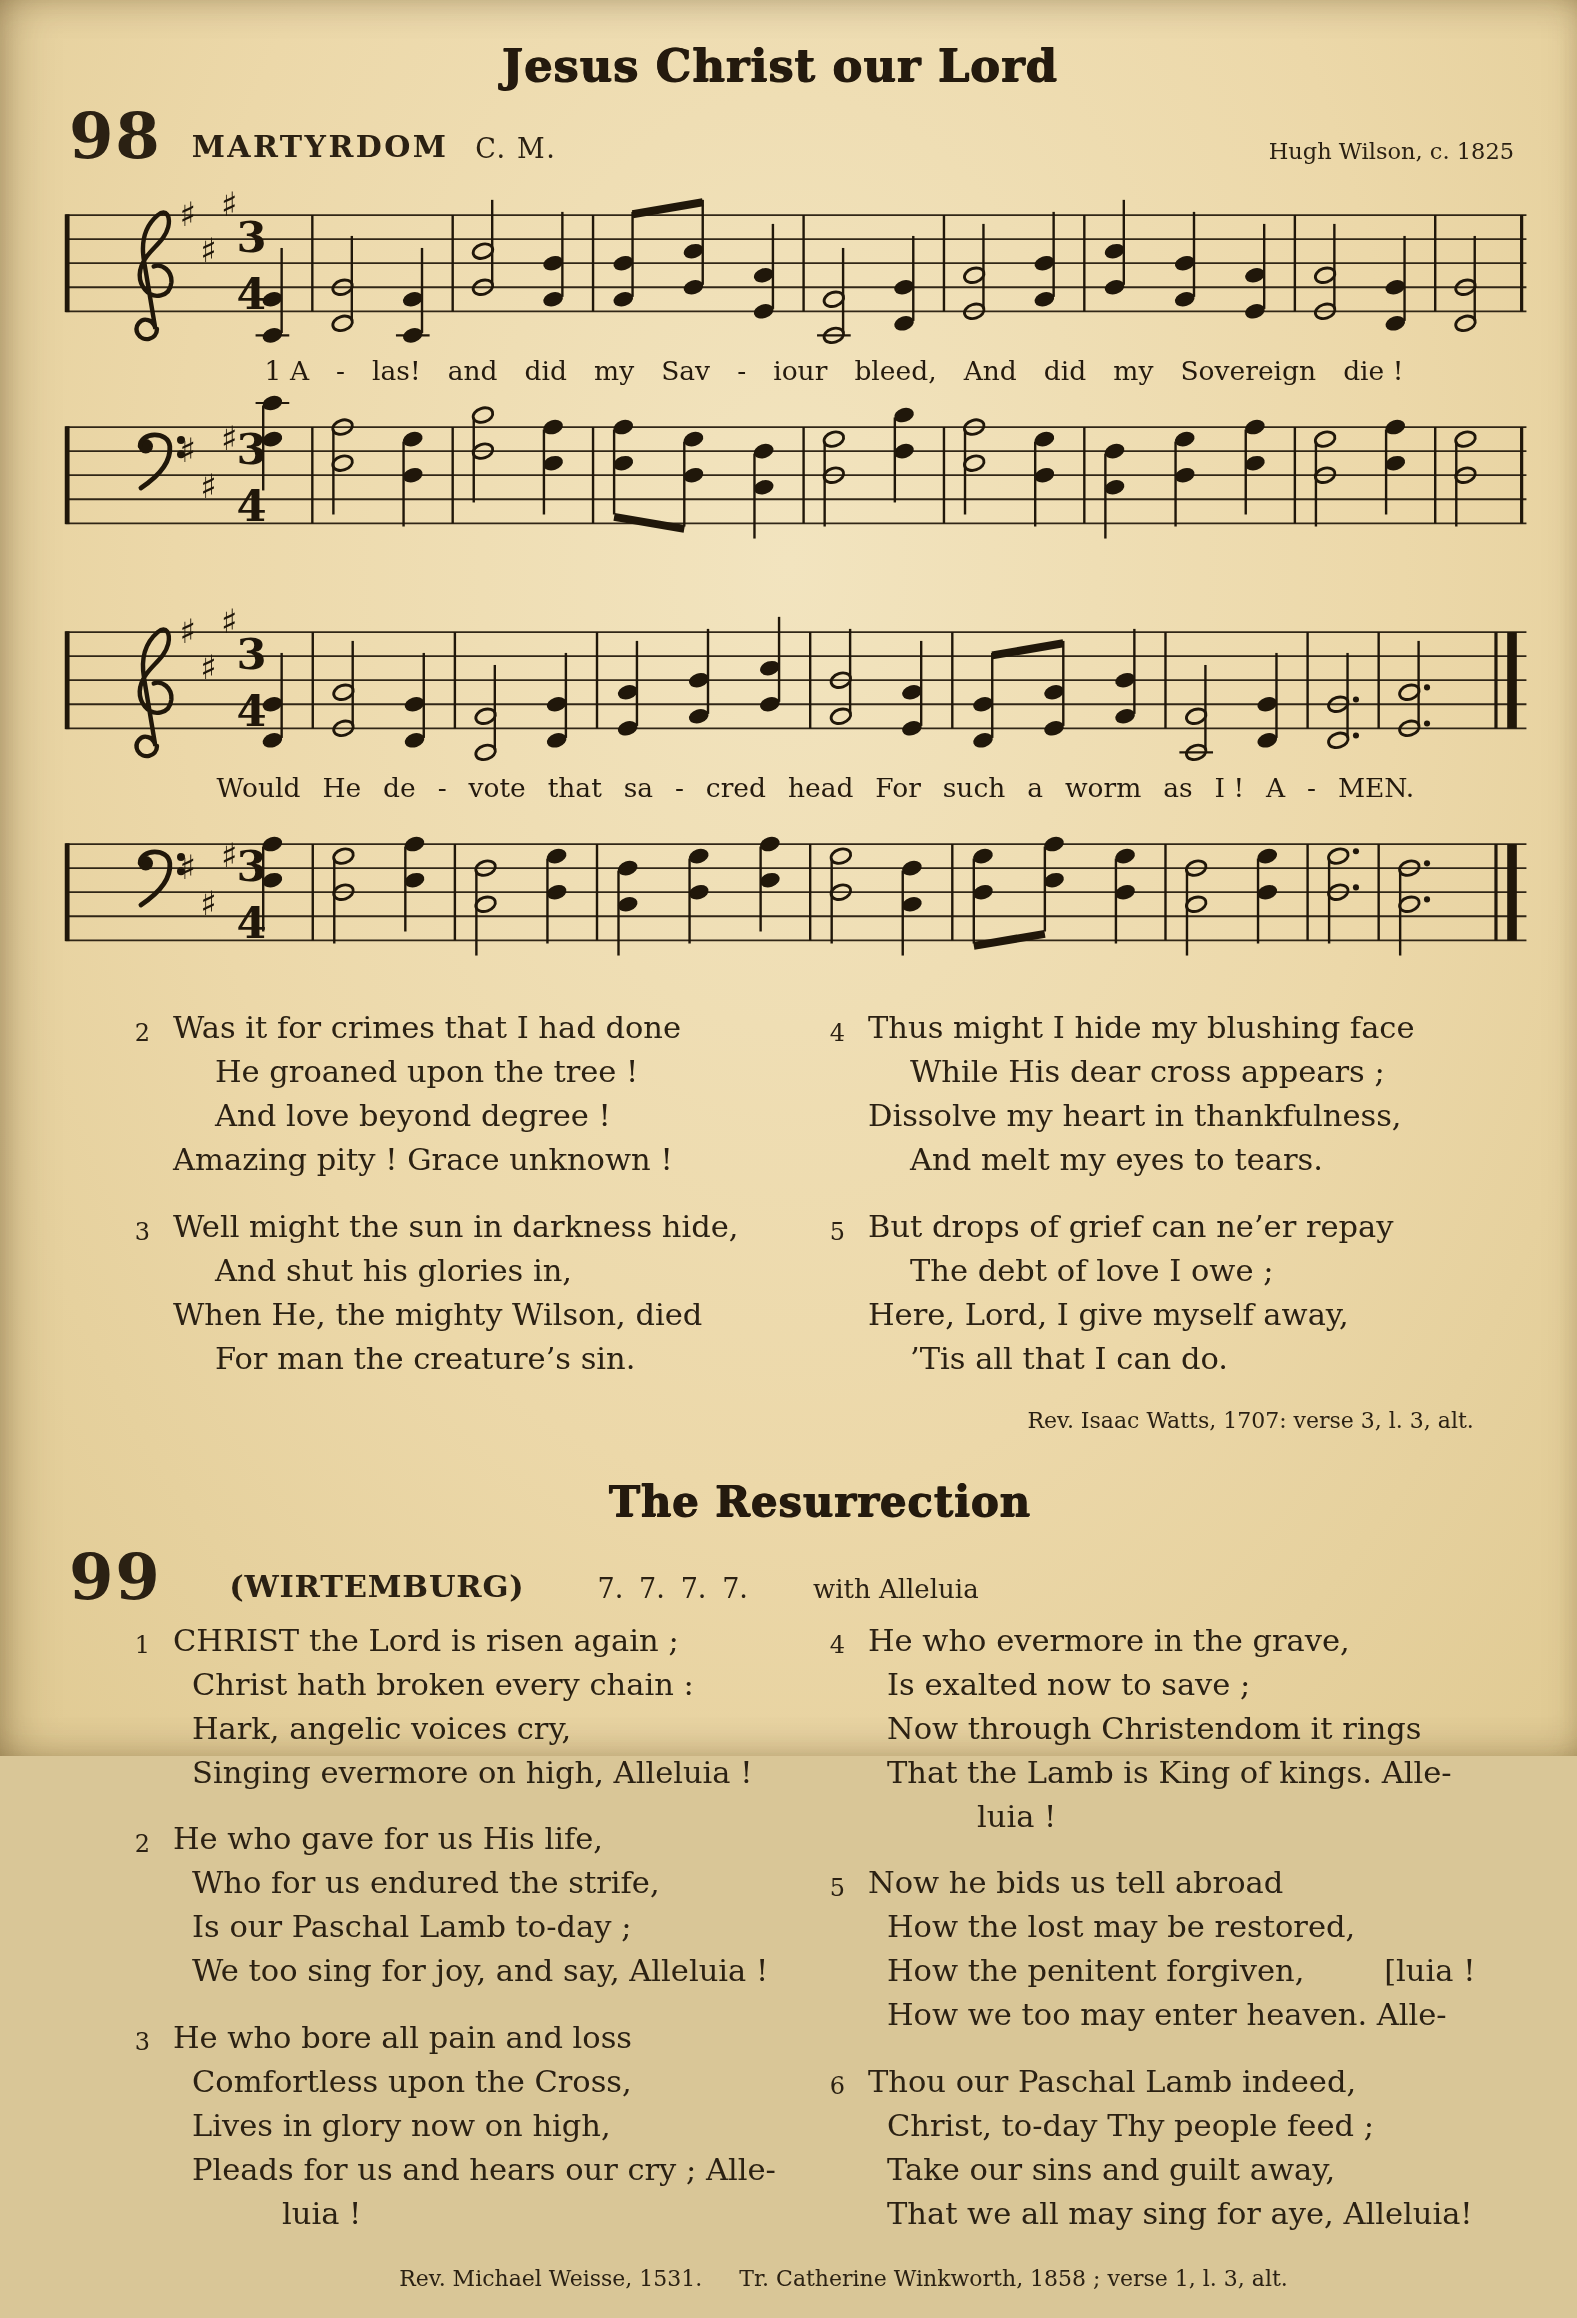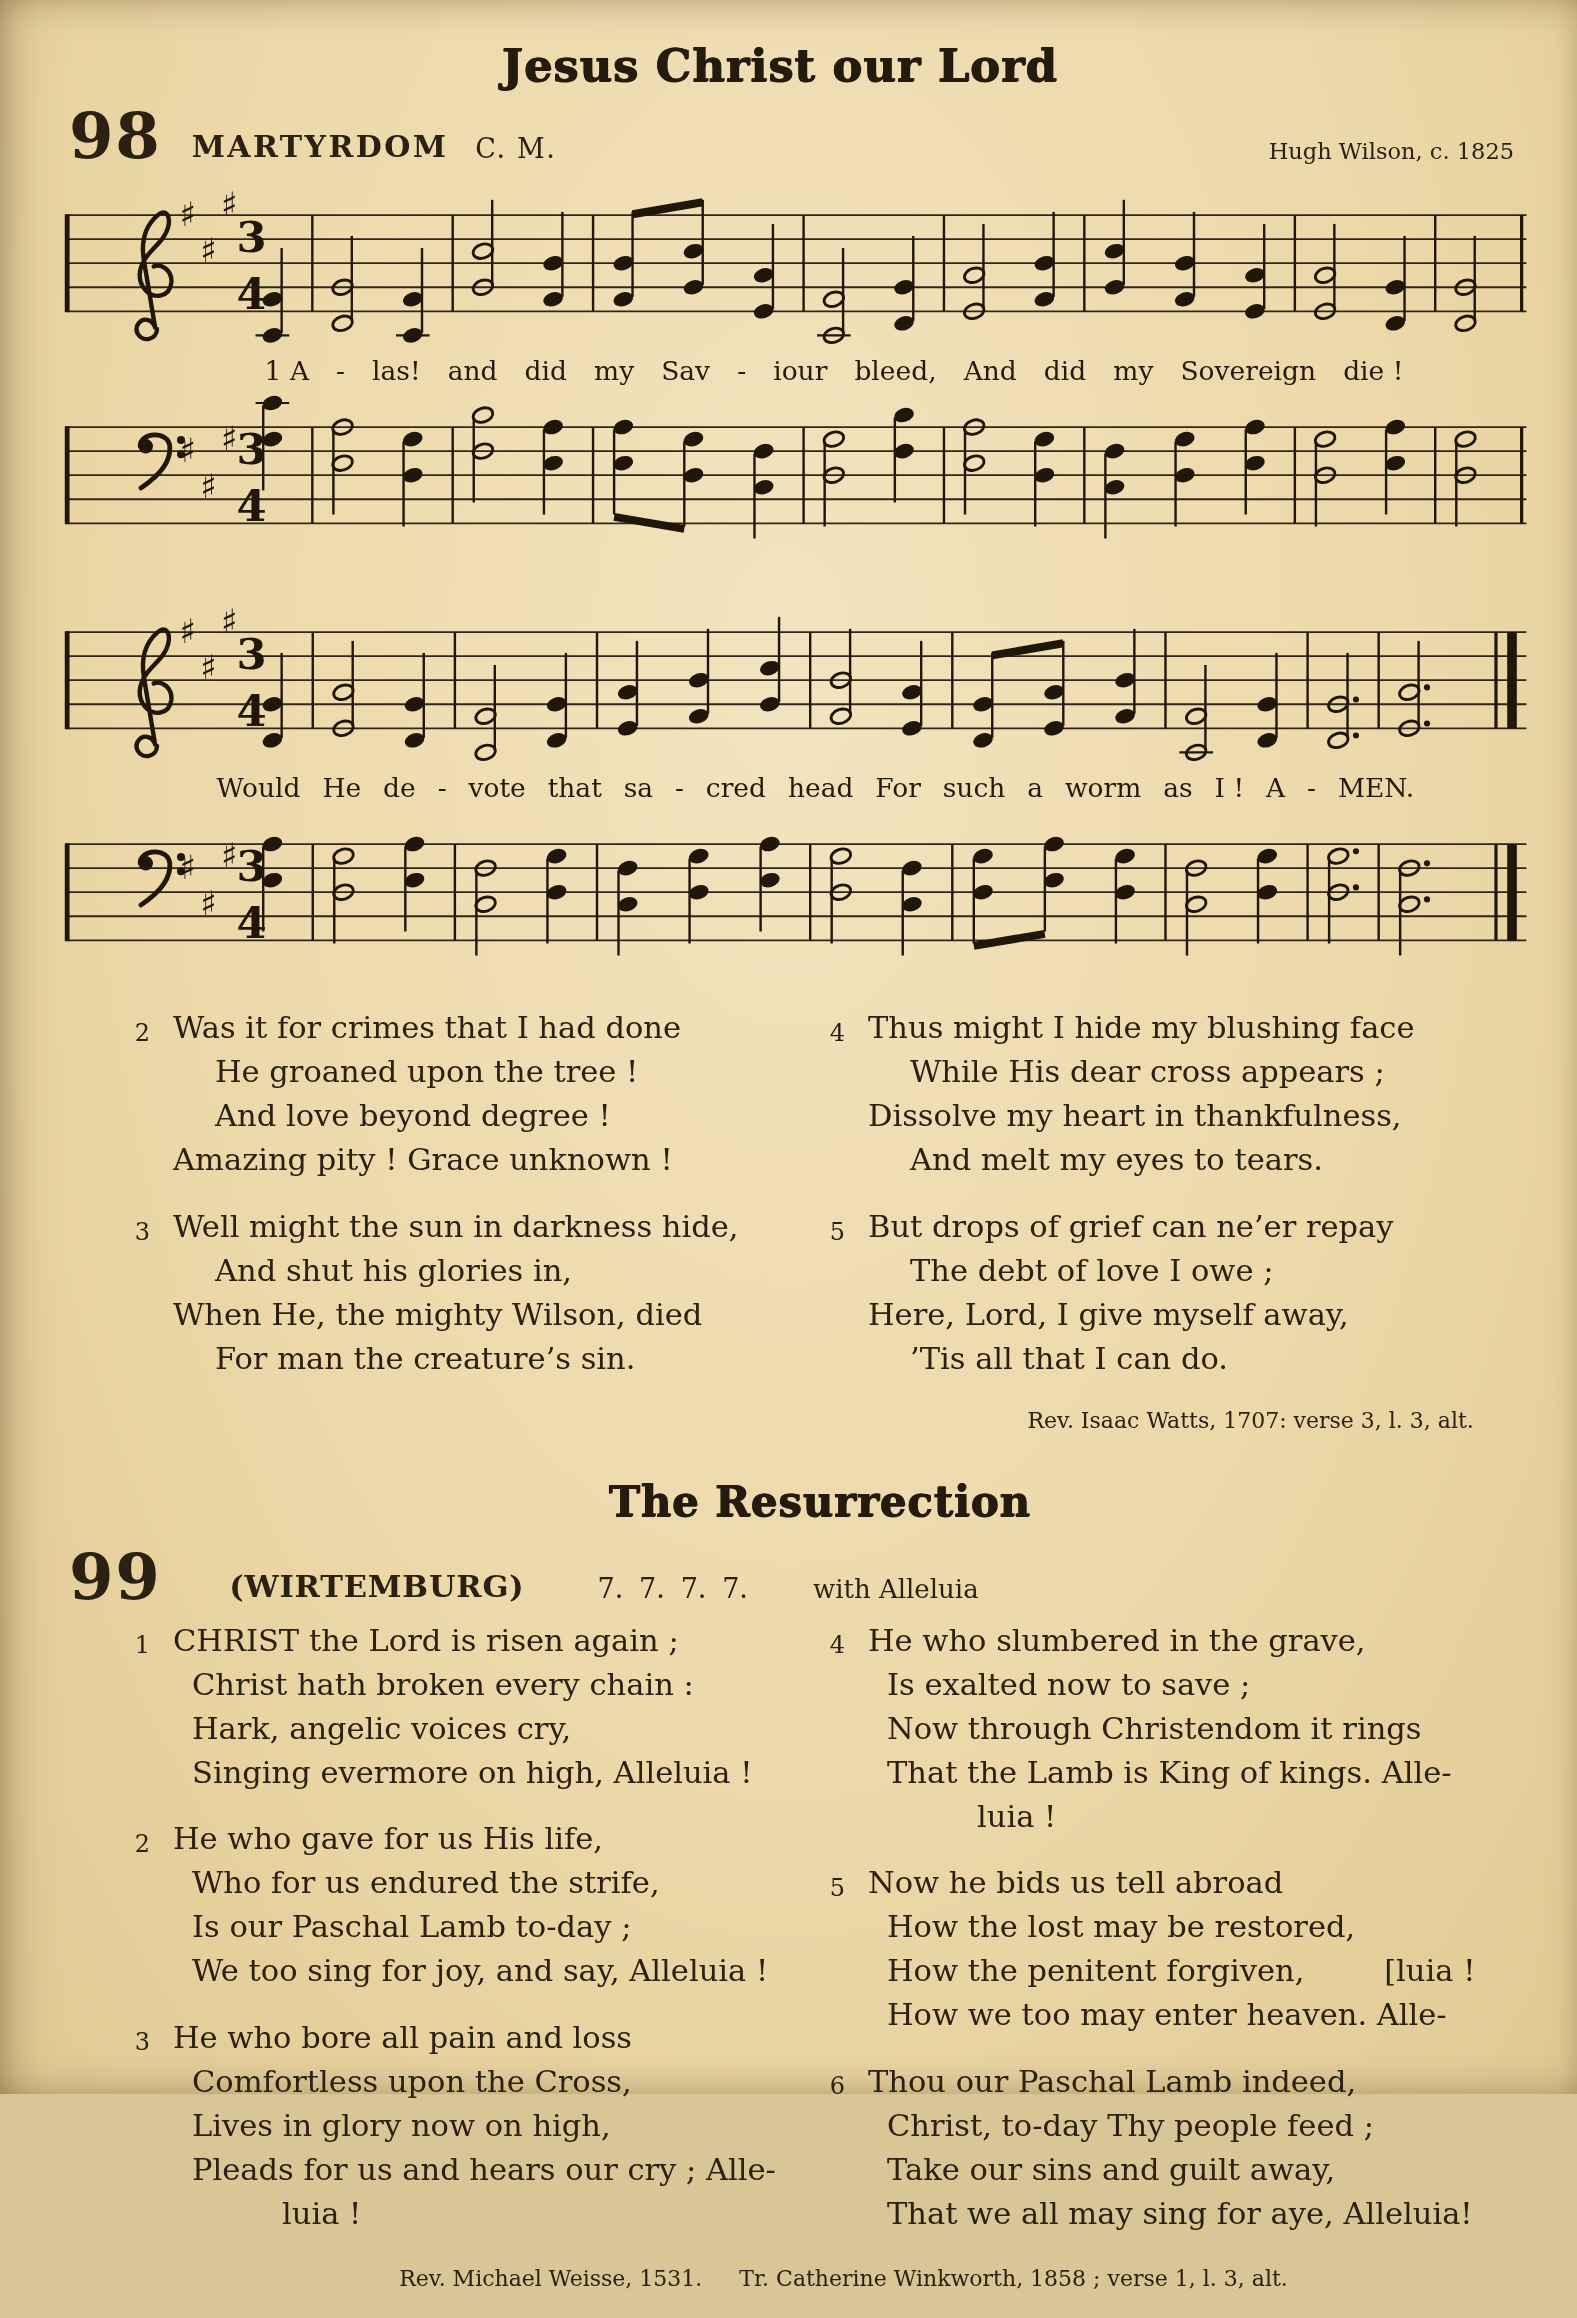--- a/index.html
+++ b/index.html
@@ -1,18 +1,18 @@
 <!DOCTYPE html>
 <html style="font-size:13px"><head>
 <meta charset="utf-8">
 <style>
   html,body{margin:0;padding:0;background:#d9c697;}
   body{width:1578px;height:2319px;overflow:hidden;}
   .page{
-    box-sizing:border-box;width:1578px;height:2094px;
+    box-sizing:border-box;width:1578px;height:1756px;
     padding:34px 48px 24px 61px;
     background:radial-gradient(ellipse at 50% 32%, #f2e4bf 0%, #ecd8a9 55%, #e0ca93 100%);
     box-shadow:inset 24px 0 56px -28px rgba(70,45,10,.5), inset -16px 0 48px -32px rgba(70,45,10,.35),
                inset 0 20px 48px -32px rgba(70,45,10,.3), inset 0 -20px 48px -32px rgba(70,45,10,.3);
     color:#2b2113;font-family:"DejaVu Serif", "Liberation Serif", serif;
   }
   .blackletter{font-family:"DejaVu Serif", serif;font-weight:700;letter-spacing:0.8px;
     text-shadow:1px 0 0 currentColor, 0 0.5px 0 currentColor;color:#241a0e;}
   .section-title{font-size:45px;text-align:center;margin:4.8px 32px 0 0;}
   .section-title2{font-size:42px;text-align:center;margin:34px 0 11.2px 48px;}
@@ -505,21 +505,21 @@
           <div class="vline i0">He who bore all pain and loss</div>
           <div class="vline i1">Comfortless upon the Cross,</div>
           <div class="vline i1">Lives in glory now on high,</div>
           <div class="vline i1">Pleads for us and hears our cry ; Alle-</div>
           <div class="vline i2">luia !</div>
         </div>
       </div>
     <div class="col" id="v99R">
         <div class="verse">
           <span class="vnum">4</span>
-          <div class="vline i0">He who slumbered in the grave,</div>
+          <div class="vline i0">He who evermore in the grave,</div>
           <div class="vline i1">Is exalted now to save ;</div>
           <div class="vline i1">Now through Christendom it rings</div>
           <div class="vline i1">That the Lamb is King of kings.  Alle-</div>
           <div class="vline i2">luia !</div>
         </div>
         <div class="verse">
           <span class="vnum">5</span>
           <div class="vline i0">Now he bids us tell abroad</div>
           <div class="vline i1">How the lost may be restored,</div>
           <div class="vline i1 split">

